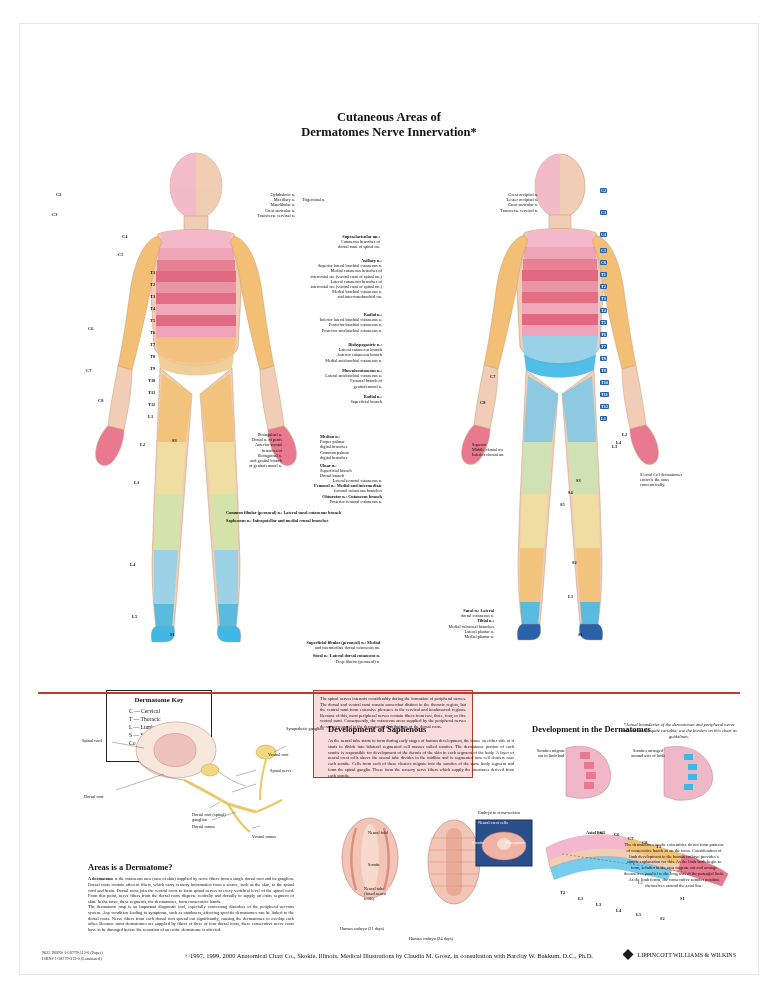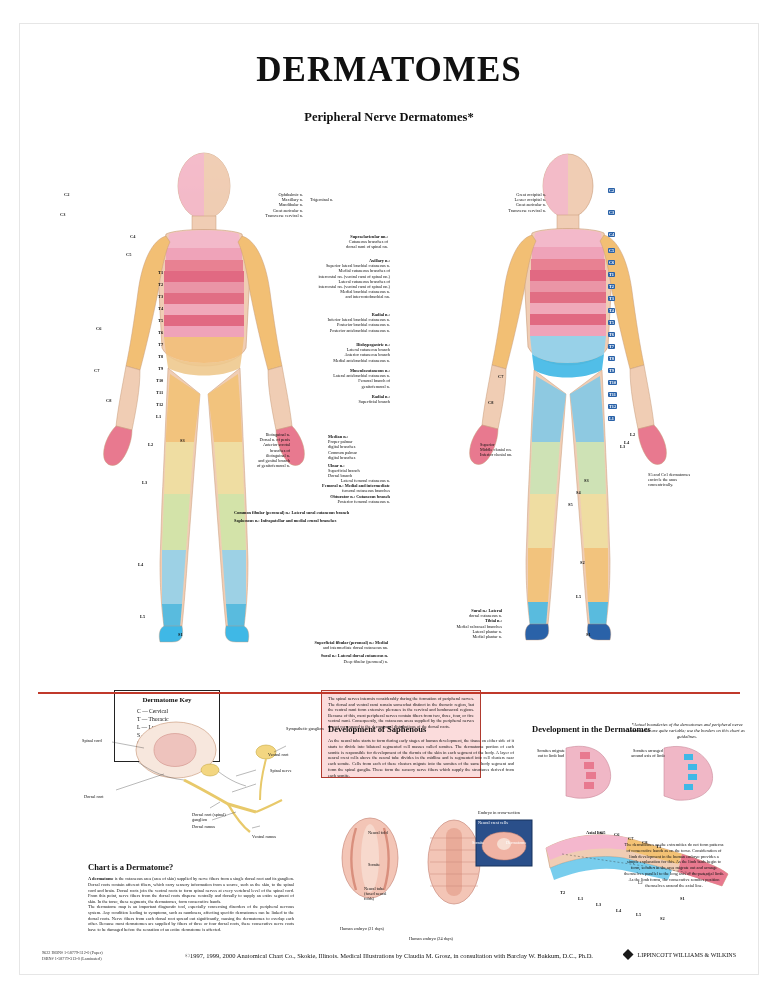--- a/index.html
+++ b/index.html
@@ -8,21 +8,21 @@
   .sheet{position:absolute;left:20px;top:24px;width:738px;height:950px;background:#fff;box-shadow:0 0 0 1px #e6e6e6;}
   .title{position:absolute;left:0;top:26px;width:738px;text-align:center;font-family:"Liberation Serif",serif;font-weight:bold;font-size:35px;letter-spacing:1px;}
   .subtitle{position:absolute;left:0;top:86px;width:738px;text-align:center;font-weight:bold;font-size:12.5px;line-height:15px;}
   .divider{position:absolute;left:18px;top:668px;width:702px;height:2px;background:#c0392b;}
   .footer{position:absolute;left:0;top:928px;width:738px;text-align:center;font-size:6.5px;}
   .footleft{position:absolute;left:22px;top:926px;font-size:4.2px;line-height:5.5px;color:#333;}
   .pub{position:absolute;right:22px;top:925px;font-size:6px;display:flex;align-items:center;gap:4px;}
   .pubmark{width:11px;height:11px;background:#1a1a1a;clip-path:polygon(50% 0,100% 50%,50% 100%,0 50%);}
 
   
-  .figwrap{position:absolute;left:8px;top:118px;width:738px;height:545px;}
+  .figwrap{position:absolute;left:0;top:118px;width:738px;height:545px;}
   .lbl{position:absolute;font-size:4.3px;line-height:5.2px;color:#111;}
   .lbl b{font-weight:bold;}
   .seg{position:absolute;font-size:4.4px;font-weight:bold;color:#111;}
   .segbox{position:absolute;font-size:4.3px;font-weight:bold;color:#fff;background:#2a62a8;padding:0 1px;border-radius:1px;}
   .keybox{position:absolute;left:86px;top:548px;width:104px;height:70px;border:1px solid #222;background:#fff;}
   .keybox h4{margin:0;padding:5px 0 3px;text-align:center;font-size:7px;font-weight:bold;}
   .keybox ul{margin:0;padding:0 0 0 22px;list-style:none;font-size:5.6px;line-height:8px;}
   .notebox{position:absolute;left:293px;top:548px;width:160px;height:88px;border:1px solid #b03a2e;background:#fbdcdc;padding:5px 6px;box-sizing:border-box;font-size:4.4px;line-height:5.6px;text-align:justify;}
   .starnote{position:absolute;left:600px;top:580px;width:118px;font-size:4.6px;line-height:6px;text-align:center;font-style:italic;}
 
@@ -34,23 +34,23 @@
 
   svg{overflow:visible;}
   .thin{stroke:#333;stroke-width:.35;fill:none;}
 </style>
 </head>
 <body>
 
 <div class="poster">
   <div class="sheet">
 
-    <div class="title">DERMATOMES</div>
     <div class="subtitle">
-      <div>Peripheral Nerve Dermatomes*</div>
+      <div>Cutaneous Areas of</div>
+      <div>Dermatomes Nerve Innervation*</div>
     </div>
 
     <div class="figwrap">
 
       <svg width="300" height="545" style="position:absolute;left:46px;top:0;">
         <defs>
           <linearGradient id="gskin" x1="0" y1="0" x2="0" y2="1">
             <stop offset="0%" stop-color="#f3d6c0"></stop>
               <stop offset="100%" stop-color="#e7c2a8"></stop>
           </linearGradient>
@@ -373,21 +373,21 @@
     </svg>
     <div class="lbl" style="left:62px;top:714px;">Spinal cord</div>
     <div class="lbl" style="left:266px;top:702px;width:40px;">Sympathetic ganglion</div>
     <div class="lbl" style="left:248px;top:728px;">Ventral root</div>
     <div class="lbl" style="left:250px;top:744px;">Spinal nerve</div>
     <div class="lbl" style="left:64px;top:770px;">Dorsal root</div>
     <div class="lbl" style="left:172px;top:788px;width:46px;">Dorsal root (spinal) ganglion</div>
     <div class="lbl" style="left:172px;top:800px;">Dorsal ramus</div>
     <div class="lbl" style="left:232px;top:810px;">Ventral ramus</div>
 
-    <div class="panel-title" style="left:68px;top:838px;">Chart is a Dermatome?</div>
+    <div class="panel-title" style="left:68px;top:838px;">Areas is a Dermatome?</div>
     <div class="body-txt" style="left:68px;top:852px;width:206px;">
       <span class="h-sub">A dermatome</span>
       <span>is the cutaneous area (area of skin) supplied by nerve fibers from a single dorsal root and its ganglion. Dorsal roots contain afferent fibers, which carry sensory information from a source, such as the skin, to the spinal cord and brain. Dorsal roots join the ventral roots to form spinal nerves at every vertebral level of the spinal cord. From this point, nerve fibers from the dorsal roots disperse centrally and dorsally to supply an entire segment of skin. In the torso, these segments, the dermatomes, form consecutive bands.</span>
     </div>
     <div class="body-txt" style="left:68px;top:880px;width:206px;">The dermatome map is an important diagnostic tool, especially concerning disorders of the peripheral nervous system. Any condition leading to symptoms, such as numbness, affecting specific dermatomes can be linked to the dorsal roots. Nerve fibers from each dorsal root spread out significantly, causing the dermatomes to overlap each other. Because most dermatomes are supplied by fibers of three or four dorsal roots, these consecutive nerve roots have to be damaged before the sensation of an entire dermatome is affected.</div>
 
     <div class="panel-title" style="left:308px;top:700px;">Development of Saphenous</div>
     <div class="body-txt" style="left:308px;top:714px;width:186px;">As the neural tube starts to form during early stages of human development, the tissue on either side of it starts to divide into bilateral segmented cell masses called somites. The dermatome portion of each somite is responsible for development of the dermis of the skin in each segment of the body. A layer of neural crest cells above the neural tube divides in the midline and is segmented into cell clusters near each somite. Cells from each of these clusters migrate into the somites of the same body segment and form the spinal ganglia. These form the sensory nerve fibers which supply the structures derived from each somite.</div>
 
     <svg width="190" height="120" style="position:absolute;left:306px;top:790px;">

